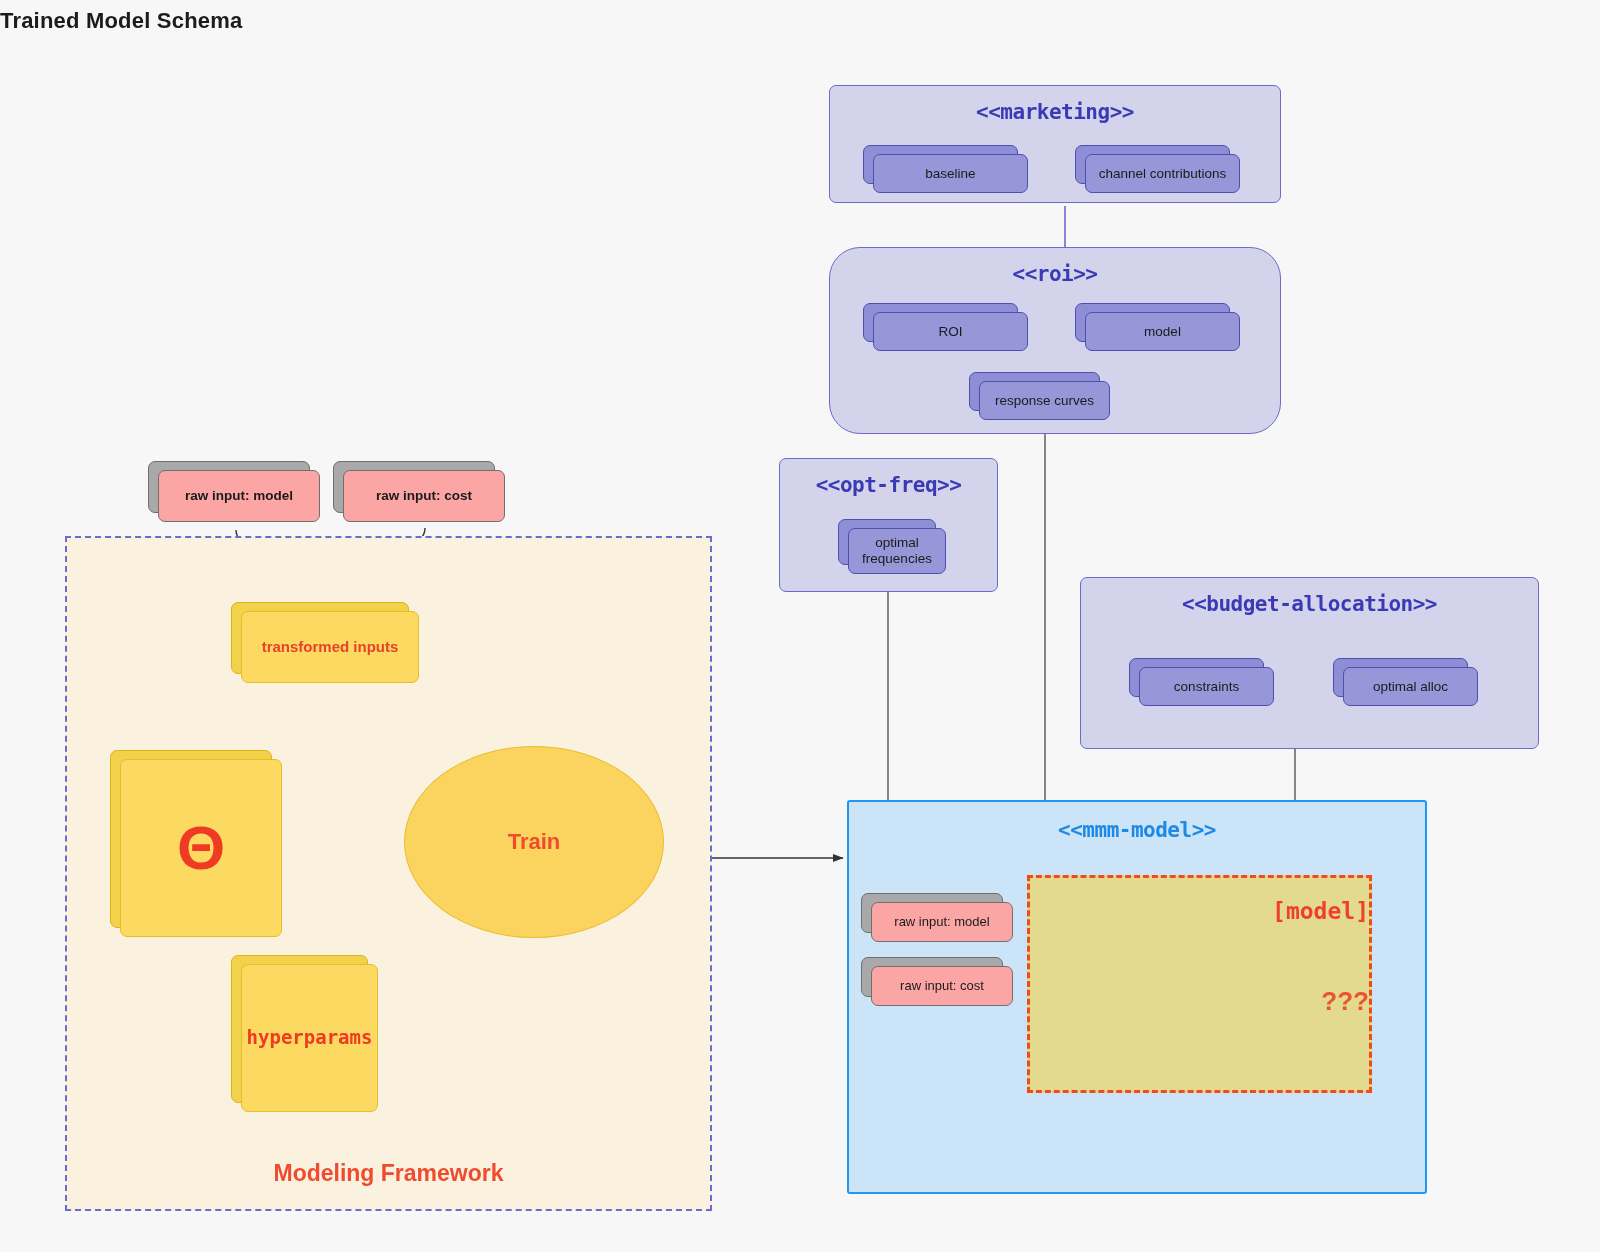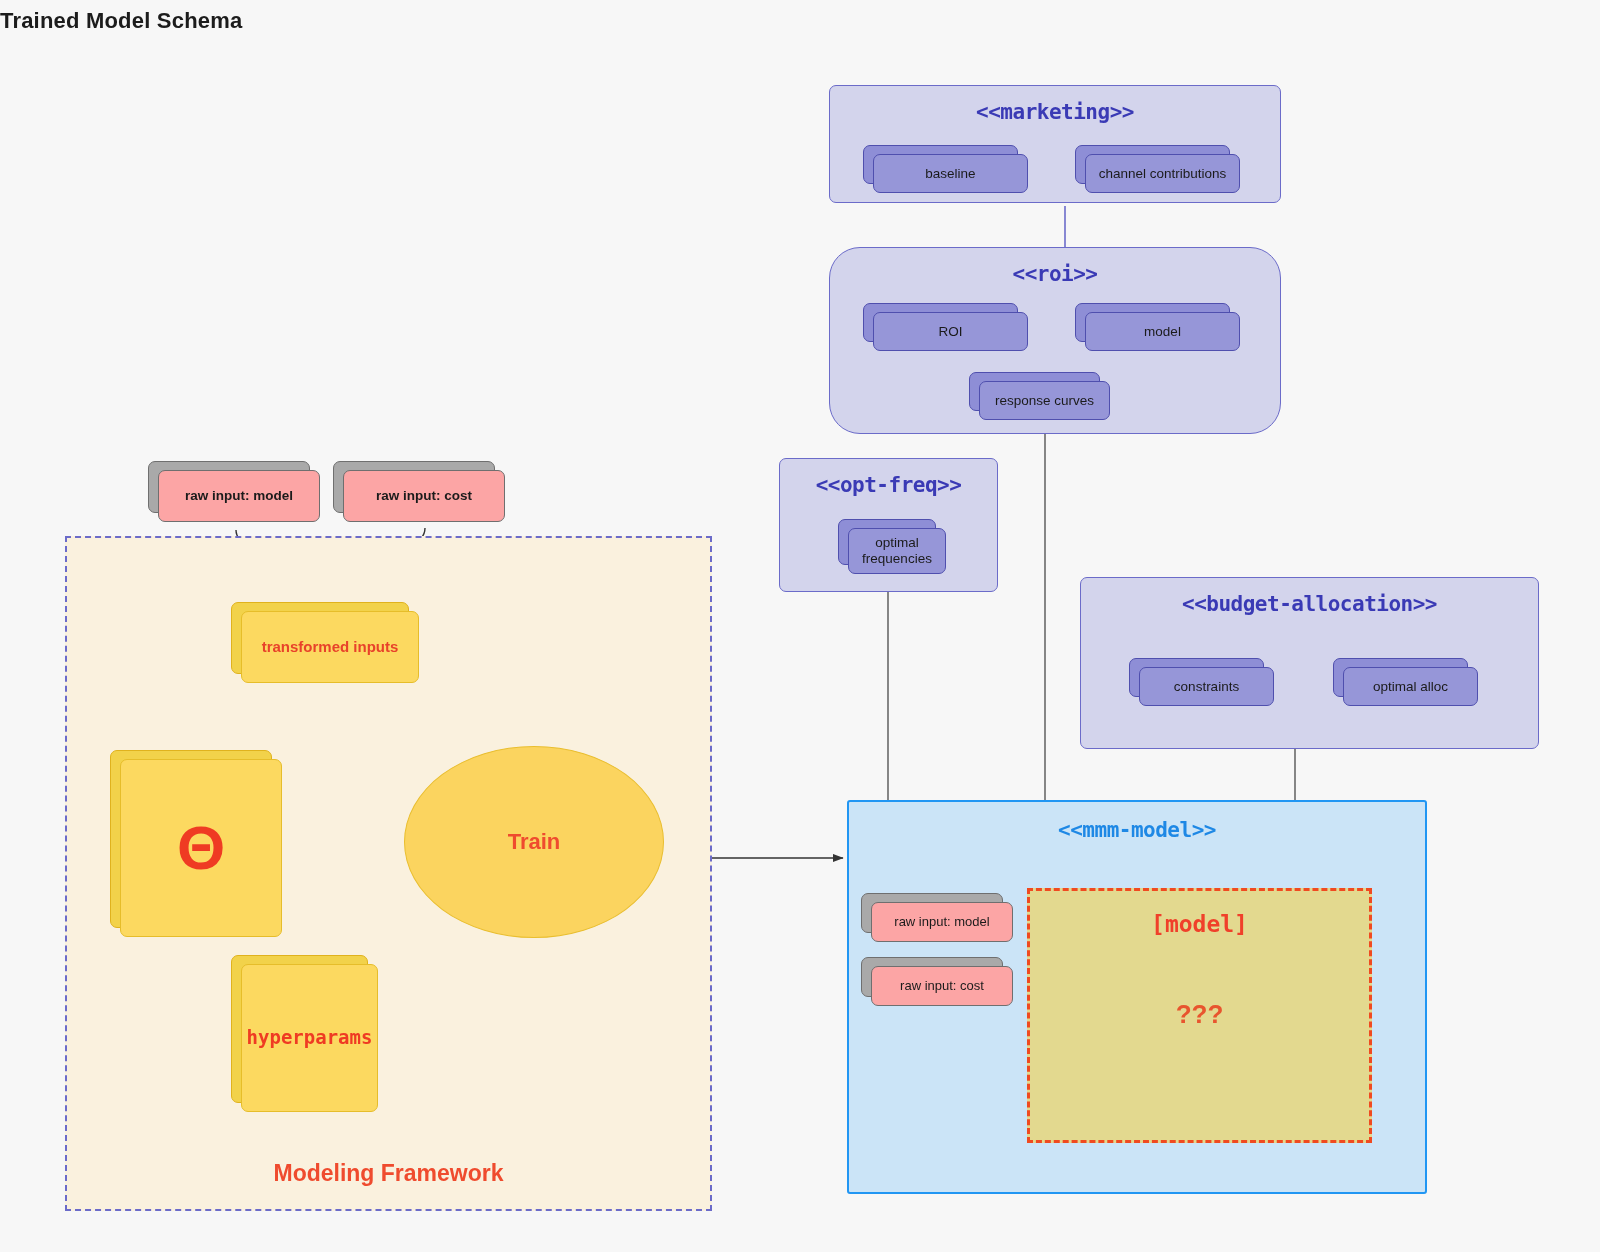--- a/index.html
+++ b/index.html
@@ -111,25 +111,25 @@
   #mmm{
     position:absolute;
     left:847px;top:800px;width:580px;height:394px;
     background:#cbe4f7;
     border:2.5px solid #2196f3;
     border-radius:3px;
     box-sizing:border-box;
   }
   #mmm .pkg-title{color:#1e88e5;top:16px;}
   #model-box{
-    position:absolute;left:178px;top:86px;width:345px;height:255px;
+    position:absolute;left:178px;top:73px;width:345px;height:218px;
     background:#e3d98f;
     border:3px dashed #f04a20;
     box-sizing:border-box;
-    display:flex;flex-direction:column;align-items:center;
+    display:flex;flex-direction:column;align-items:flex-end;
   }
   #model-box .model-label{
     margin-top:20px;
     font-family:"DejaVu Sans Mono","Liberation Mono",monospace;
     font-size:23px;font-weight:bold;color:#f0402a;
   }
   #model-box .qmark{
     margin-top:62px;
     font-size:26px;font-weight:bold;color:#e8552e;
   }

